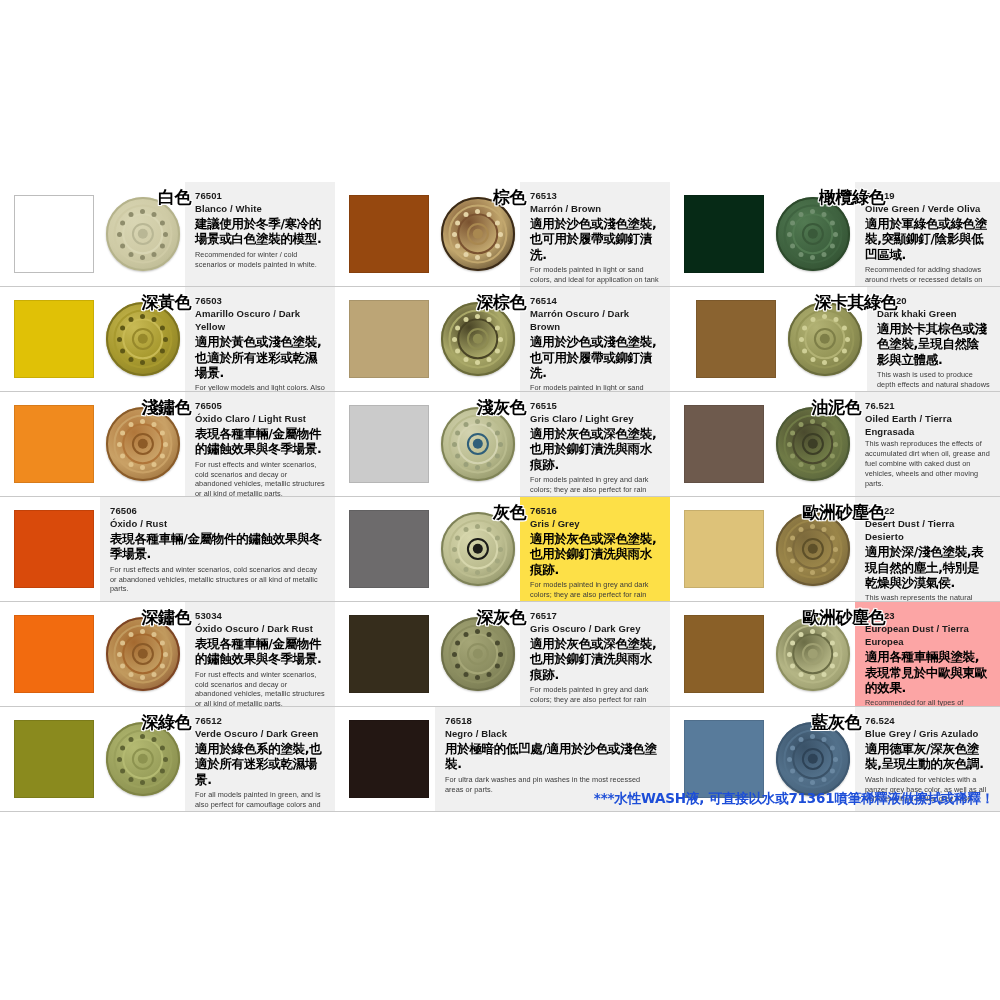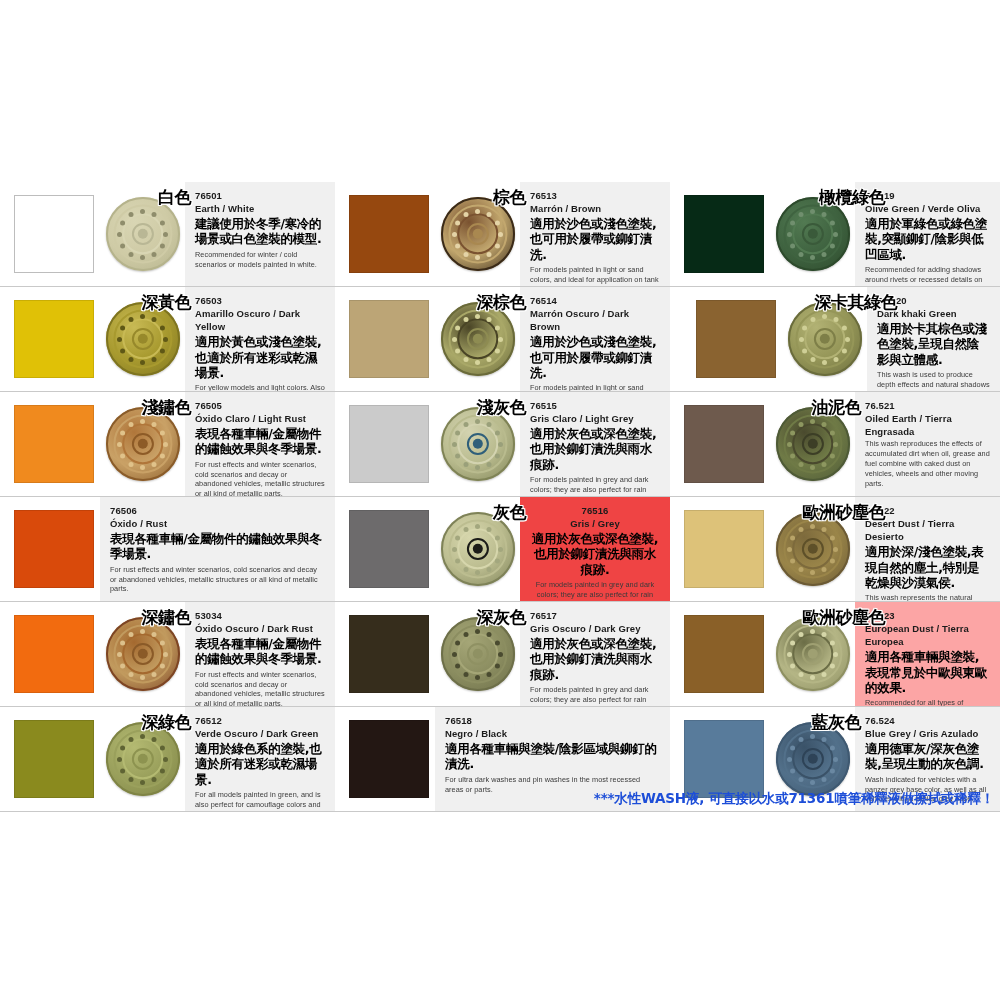--- a/index.html
+++ b/index.html
@@ -183,21 +183,21 @@
             <div class="bolt" style="background: rgb(143, 141, 108); transform: translate(-19.9186px, -11.5px);"></div>
             <div class="bolt" style="background: rgb(143, 141, 108); transform: translate(-11.5px, -19.9186px);"></div>
             <div class="bolt" style="background: rgb(143, 141, 108); transform: translate(-4.22503e-15px, -23px);"></div>
             <div class="bolt" style="background: rgb(143, 141, 108); transform: translate(11.5px, -19.9186px);"></div>
             <div class="bolt" style="background: rgb(143, 141, 108); transform: translate(19.9186px, -11.5px);"></div>
           </div>
           <div class="cn-label">白色</div>
         </div>
         <div class="info" style="background: rgb(240, 240, 240);">
           <div class="code">76501</div>
-          <div class="name">Earth / White</div>
+          <div class="name">Blanco / White</div>
           <div class="cn-desc">建議使用於冬季/寒冷的場景或白色塗裝的模型.</div>
           <div class="en-desc">Recommended for winter / cold scenarios or models painted in white.</div>
         </div>
       </div>
       <div class="card" style="grid-area: 1 / 2;">
         <div class="swatch-wrap">
           <div class="swatch" title="Marrón / Brown" style="background: rgb(150, 72, 15);"></div>
         </div>
         <div class="wheel-wrap">
           <div class="wheel" style="background: radial-gradient(circle at 38% 34%, rgb(122, 82, 48) 0%, rgb(194, 167, 110) 48%, rgb(58, 42, 24) 100%);">
@@ -488,21 +488,21 @@
             <div class="bolt" style="background: rgb(163, 167, 126); transform: translate(-19.9186px, 11.5px);"></div>
             <div class="bolt" style="background: rgb(163, 167, 126); transform: translate(-23px, 2.81669e-15px);"></div>
             <div class="bolt" style="background: rgb(163, 167, 126); transform: translate(-19.9186px, -11.5px);"></div>
             <div class="bolt" style="background: rgb(163, 167, 126); transform: translate(-11.5px, -19.9186px);"></div>
             <div class="bolt" style="background: rgb(163, 167, 126); transform: translate(-4.22503e-15px, -23px);"></div>
             <div class="bolt" style="background: rgb(163, 167, 126); transform: translate(11.5px, -19.9186px);"></div>
             <div class="bolt" style="background: rgb(163, 167, 126); transform: translate(19.9186px, -11.5px);"></div>
           </div>
           <div class="cn-label">灰色</div>
         </div>
-        <div class="info" style="background: #ef4444; text-align: center;">
+        <div class="info" style="background: #fde047;">
           <div class="code">76516</div>
           <div class="name">Gris / Grey</div>
           <div class="cn-desc">適用於灰色或深色塗裝,也用於鉚釘漬洗與雨水痕跡.</div>
           <div class="en-desc">For models painted in grey and dark colors; they are also perfect for rain marks and pin washes.</div>
         </div>
       </div>
       <div class="card" style="grid-area: 4 / 3;">
         <div class="swatch-wrap">
           <div class="swatch" title="Desert Dust / Tierra Desierto" style="background: rgb(221, 194, 121);"></div>
         </div>
@@ -667,21 +667,21 @@
           <div class="en-desc">For all models painted in green, and is also perfect for camouflage colors and natural scenarios with vegetation, rivers and lakes.</div>
         </div>
       </div>
       <div class="card last-row" style="grid-area: 6 / 2;">
         <div class="swatch-wrap">
           <div class="swatch" title="Negro / Black" style="background: rgb(35, 23, 19);"></div>
         </div>
         <div class="info" style="background: rgb(240, 240, 240);">
           <div class="code">76518</div>
           <div class="name">Negro / Black</div>
-          <div class="cn-desc">適用各種車輛與塗裝/陰影區域與鉚釘的漬洗.</div>
+          <div class="cn-desc">用於極暗的低凹處/適用於沙色或淺色塗裝.</div>
           <div class="en-desc">For ultra dark washes and pin washes in the most recessed areas or parts.</div>
         </div>
       </div>
       <div class="card last-row" style="grid-area: 6 / 3;">
         <div class="swatch-wrap">
           <div class="swatch" title="Blue Grey / Gris Azulado" style="background: rgb(88, 123, 155);"></div>
         </div>
         <div class="wheel-wrap">
           <div class="wheel" style="background: radial-gradient(circle at 38% 34%, rgb(58, 82, 104) 0%, rgb(82, 112, 138) 48%, rgb(63, 89, 113) 100%);">
             <div class="ring r1" style="border: 2px solid rgb(63, 89, 113); background: transparent;"></div>

